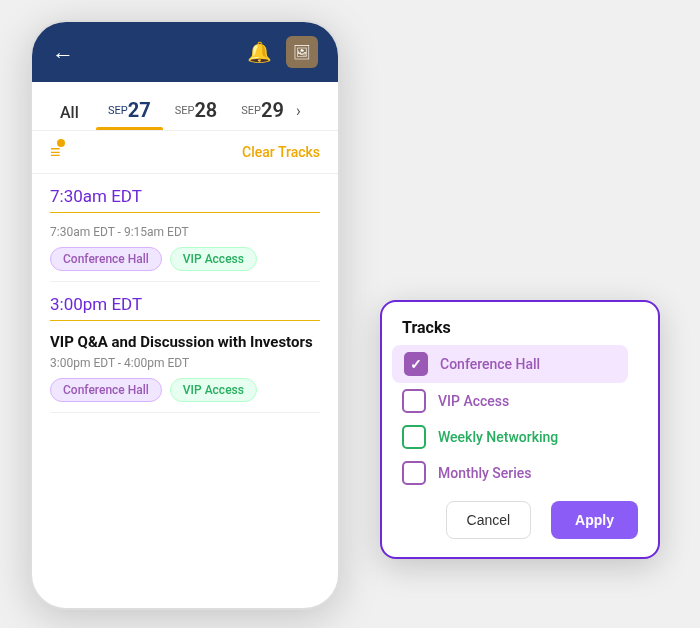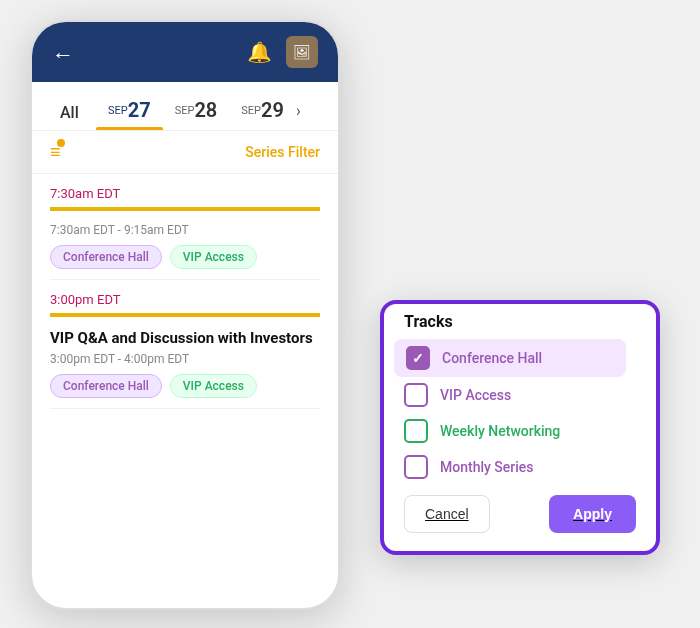--- a/index.html
+++ b/index.html
@@ -151,24 +151,24 @@
     }
 
     
     .schedule-content {
       padding: 0 18px;
       overflow-y: auto;
       height: calc(100% - 60px - 52px - 44px);
     }
 
     .time-label {
-      font-size: 13px;
-      color: #be185d;
+      font-size: 17px;
+      color: #6d28d9;
       padding: 12px 0 6px 0;
-      border-bottom: 4px solid #eab308;
+      border-bottom: 1px solid #eab308;
     }
 
     .session-card {
       padding: 12px 0 10px 0;
       border-bottom: 1px solid #f0f0f0;
     }
     .session-time {
       font-size: 12px;
       color: #888;
       margin-bottom: 8px;
@@ -196,23 +196,23 @@
     }
 
     
     .tracks-panel {
       position: absolute;
       right: 40px;
       top: 300px;
       width: 280px;
       background: #fff;
       border-radius: 16px;
-      border: 4px solid #6d28d9;
+      border: 2px solid #6d28d9;
       box-shadow: 0 8px 32px rgba(0,0,0,0.18);
-      padding: 8px 20px 18px 20px;
+      padding: 16px 20px 18px 20px;
       z-index: 100;
     }
     .tracks-title {
       font-size: 16px;
       font-weight: 700;
       color: #111;
       margin-bottom: 14px;
     }
 
     .track-option {
@@ -258,24 +258,23 @@
       border-radius: 8px;
       padding: 6px 10px;
       margin: -6px -10px;
     }
 
     .track-label-purple { color: #9b59b6; }
     .track-label-green { color: #27ae60; }
 
     .panel-buttons {
       display: flex;
-      justify-content: space-between;
-      gap: 6px;
+      justify-content: flex-end;
+      gap: 20px;
       margin-top: 16px;
-      text-decoration: underline;
     }
     .btn-cancel {
       padding: 10px 20px;
       border: 1px solid #ddd;
       border-radius: 8px;
       background: #fff;
       color: #333;
       font-size: 14px;
       font-weight: 500;
       cursor: pointer;
@@ -331,21 +330,21 @@
         <span class="day">29</span>
       </div>
       <div class="date-tab-arrow">›</div>
     </div>
 
     <div class="filter-bar">
       <div class="filter-icon-wrap">
         <span class="filter-icon">≡</span>
         <span class="filter-dot"></span>
       </div>
-      <span class="clear-filter">Series Filter</span>
+      <span class="clear-filter">Clear Tracks</span>
     </div>
 
     <div class="schedule-content">
 
       <div class="time-label">7:30am EDT</div>
       <div class="session-card">
         <div class="session-time">7:30am EDT - 9:15am EDT</div>
         <div class="tags">
           <span class="tag tag-purple">Conference Hall</span>
           <span class="tag tag-green">VIP Access</span>

